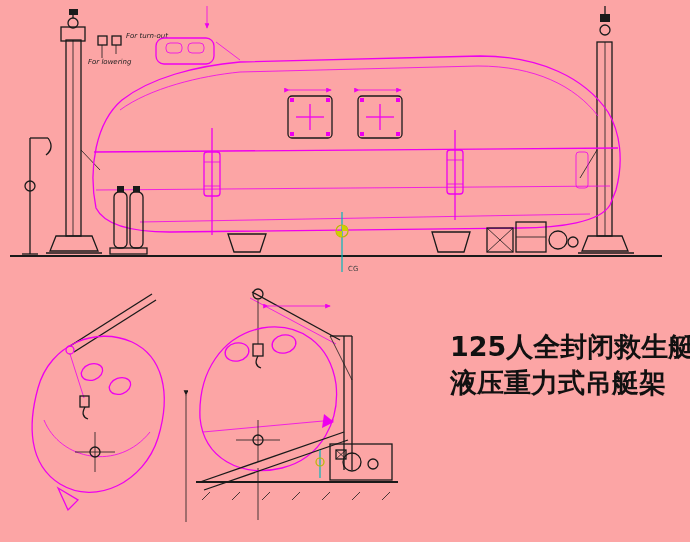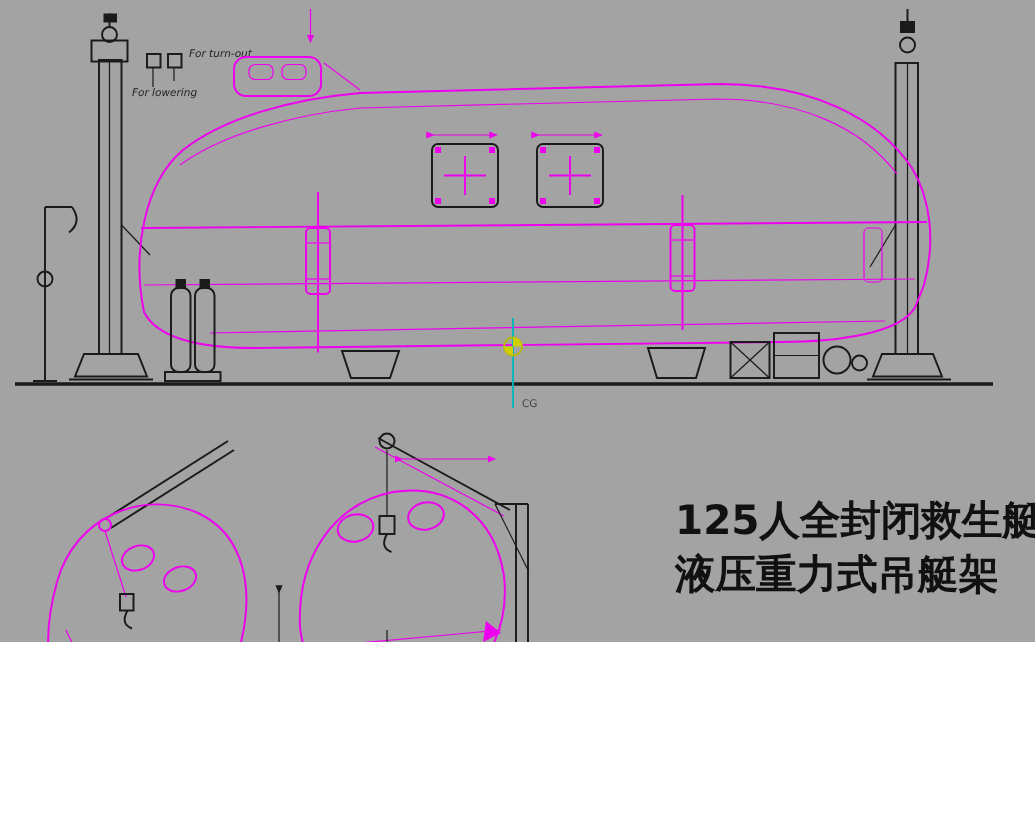--- a/index.html
+++ b/index.html
@@ -1,17 +1,17 @@
 <!DOCTYPE html>
 <html><head>
 <meta charset="utf-8">
 <style>
   html,body{margin:0;padding:0;background:#ffffff;}
   .stage{
-    position:relative;width:690px;height:428px;background:#a3a3a3;overflow:hidden;
+    position:relative;width:690px;height:542px;background:#fca5a5;overflow:hidden;
     font-family:"DejaVu Sans",sans-serif;
   }
   svg{display:block;}
   
   .m  {stroke:#ee00ee;fill:none;stroke-width:1.3;}
   .mt {stroke:#ee00ee;fill:none;stroke-width:0.8;}
   .mf {fill:#ee00ee;stroke:none;}
   .k  {stroke:#1a1a1a;fill:none;stroke-width:1.3;}
   .kt {stroke:#1a1a1a;fill:none;stroke-width:0.8;}
   .kh {stroke:#1a1a1a;fill:none;stroke-width:2.2;}

